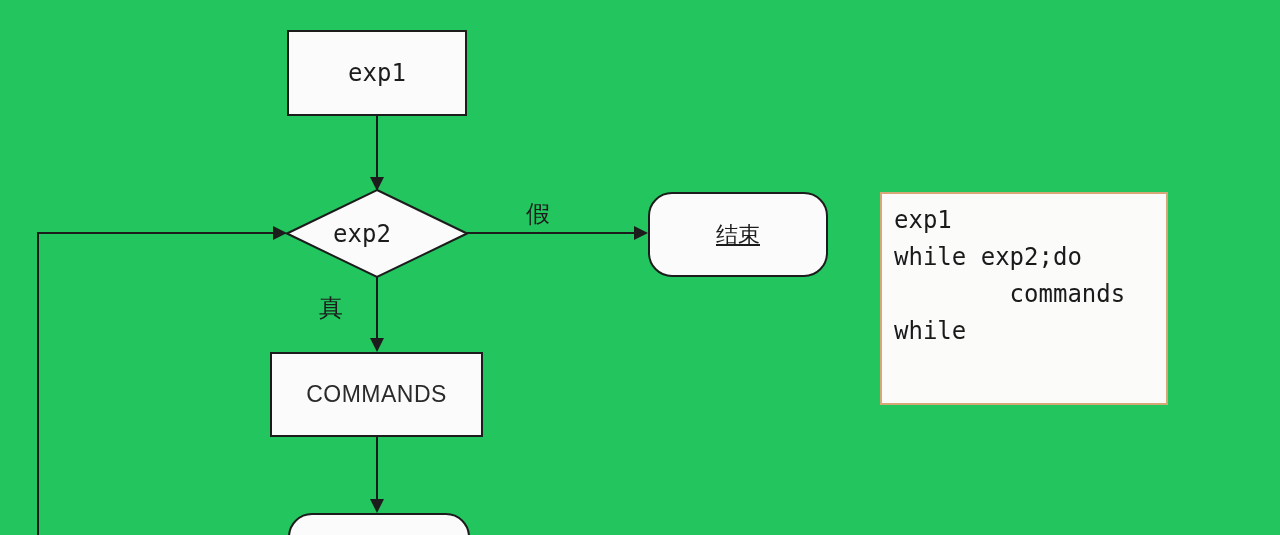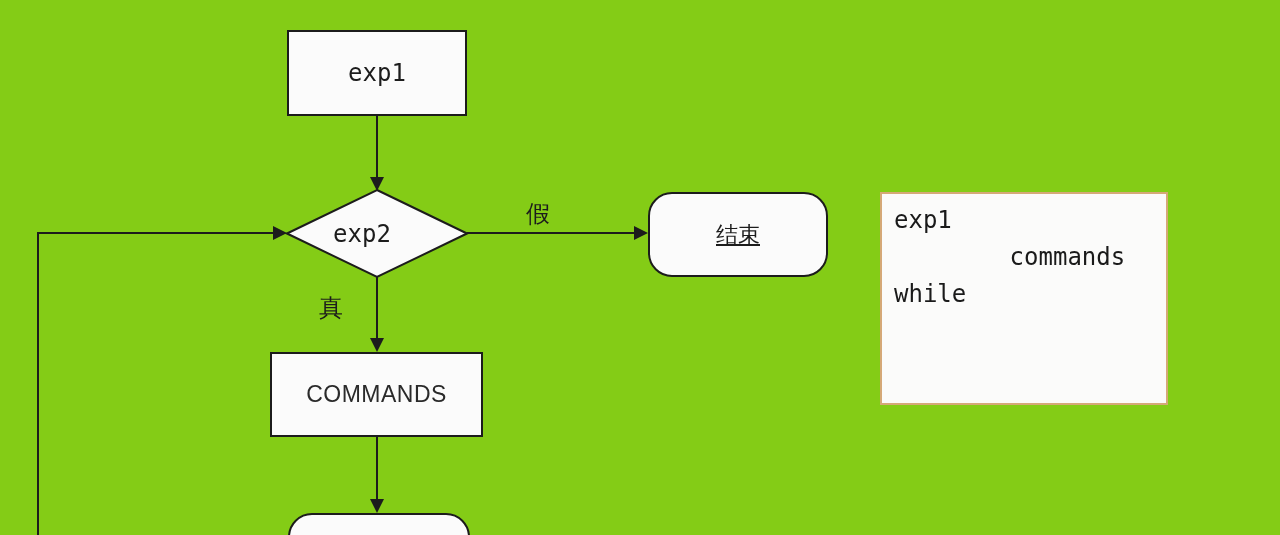--- a/index.html
+++ b/index.html
@@ -1,20 +1,20 @@
 <!DOCTYPE html>
 <html><head>
 <meta charset="utf-8">
 <style>
   html, body { margin: 0; padding: 0; }
   .canvas {
     position: relative;
     width: 1280px;
     height: 535px;
-    background: #84cc16;
+    background: #22c55e;
     overflow: hidden;
     font-family: "DejaVu Sans Mono", "Liberation Mono", monospace;
     color: #1c1c1c;
   }
   .line { position: absolute; background: #1c1c1c; }
   .line.v { width: 2px; }
   .line.h { height: 2px; }
   .arrow { position: absolute; width: 0; height: 0; }
   .arrow.down {
     border-left: 7px solid transparent;
@@ -113,17 +113,18 @@
 
   <div class="node rounded" style="left:288px; top:513px; width:182px; height:85px;">
     <span class="node-label"></span>
   </div>
 
   <div class="edge-label" style="left:505px; top:198px; width:66px;">假</div>
   <div class="edge-label" style="left:298px; top:292px; width:66px;">真</div>
 
   <div class="code-box">
     <div class="code-line">exp1</div>
+    <div class="code-line">while exp2;do</div>
     <div class="code-line">        commands</div>
     <div class="code-line">while</div>
   </div>
 
 </div>
 
 </body></html>

